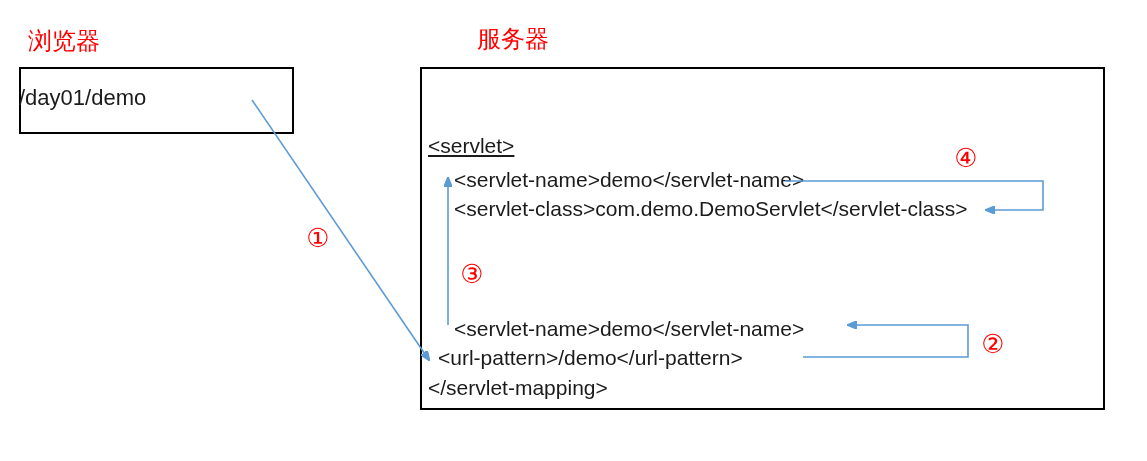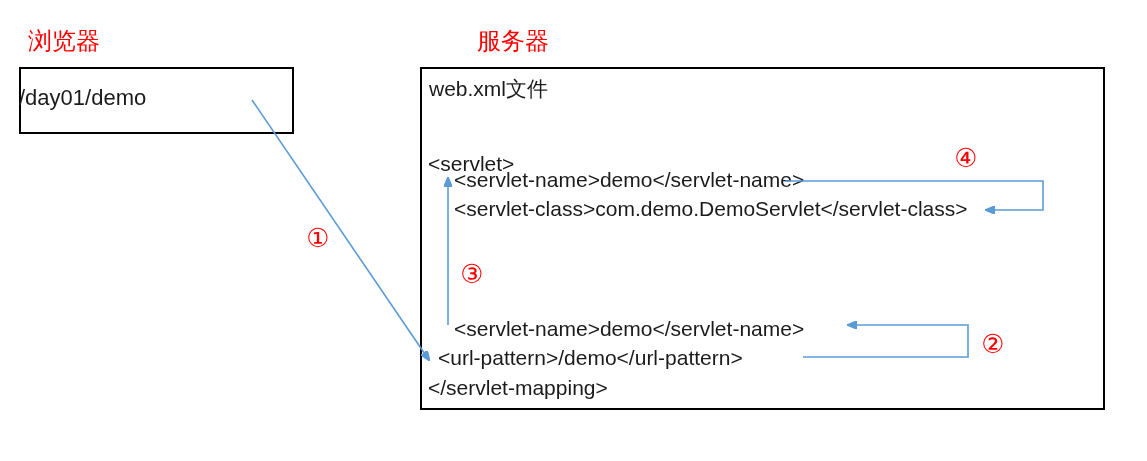--- a/index.html
+++ b/index.html
@@ -17,21 +17,21 @@
     overflow:hidden;
   }
   .section-title{
     position:absolute;
     color:var(--label-red);
     font-size:24px;
     line-height:26px;
     white-space:nowrap;
   }
   #browser-title{left:28px;top:28px;}
-  #server-title{left:477px;top:28px;}
+  #server-title{left:477px;top:28px;font-family:Liberation Mono, monospace;}
   .outline-box{
     position:absolute;
     border:2px solid var(--box-border);
     background:#ffffff;
     box-sizing:border-box;
   }
   #browser-box{left:19px;top:67px;width:275px;height:67px;}
   #server-box{left:420px;top:67px;width:685px;height:343px;}
   #browser-url{
     position:absolute;left:19px;top:85px;width:275px;
@@ -40,21 +40,21 @@
     white-space:nowrap;
   }
   .code-line{
     position:absolute;
     font-size:21px;
     line-height:27px;
     color:var(--text-black);
     white-space:nowrap;
   }
   #file-label{left:429px;top:75px;}
-  #code-0{left:428px;top:150px;}
+  #code-0{left:428px;top:132px;text-decoration:underline;}
   #code-1{left:454px;top:166px;}
   #code-2{left:454px;top:195px;}
   #code-3{left:428px;top:222px;}
   #code-4{left:428px;top:289px;}
   #code-5{left:454px;top:315px;}
   #code-6{left:438px;top:344px;}
   #code-7{left:428px;top:374px;}
   .step-badge{
     position:absolute;
     color:var(--label-red);
@@ -84,21 +84,20 @@
 
 <div class="canvas">
 
   <div id="browser-title" class="section-title">浏览器</div>
   <div id="server-title" class="section-title">服务器</div>
 
   <div id="browser-box" class="outline-box"></div>
   <div id="browser-url">/day01/demo</div>
 
   <div id="server-box" class="outline-box"></div>
-  <div id="file-label" class="code-line">web.xml文件</div>
 
   <div id="code-0" class="code-line">&lt;servlet&gt;</div>
   <div id="code-1" class="code-line">&lt;servlet-name&gt;demo&lt;/servlet-name&gt;</div>
   <div id="code-2" class="code-line">&lt;servlet-class&gt;com.demo.DemoServlet&lt;/servlet-class&gt;</div>
   <div id="code-5" class="code-line">&lt;servlet-name&gt;demo&lt;/servlet-name&gt;</div>
   <div id="code-6" class="code-line">&lt;url-pattern&gt;/demo&lt;/url-pattern&gt;</div>
   <div id="code-7" class="code-line">&lt;/servlet-mapping&gt;</div>
 
   <div id="step-1" class="step-badge">①</div>
   <div id="step-2" class="step-badge">②</div>

